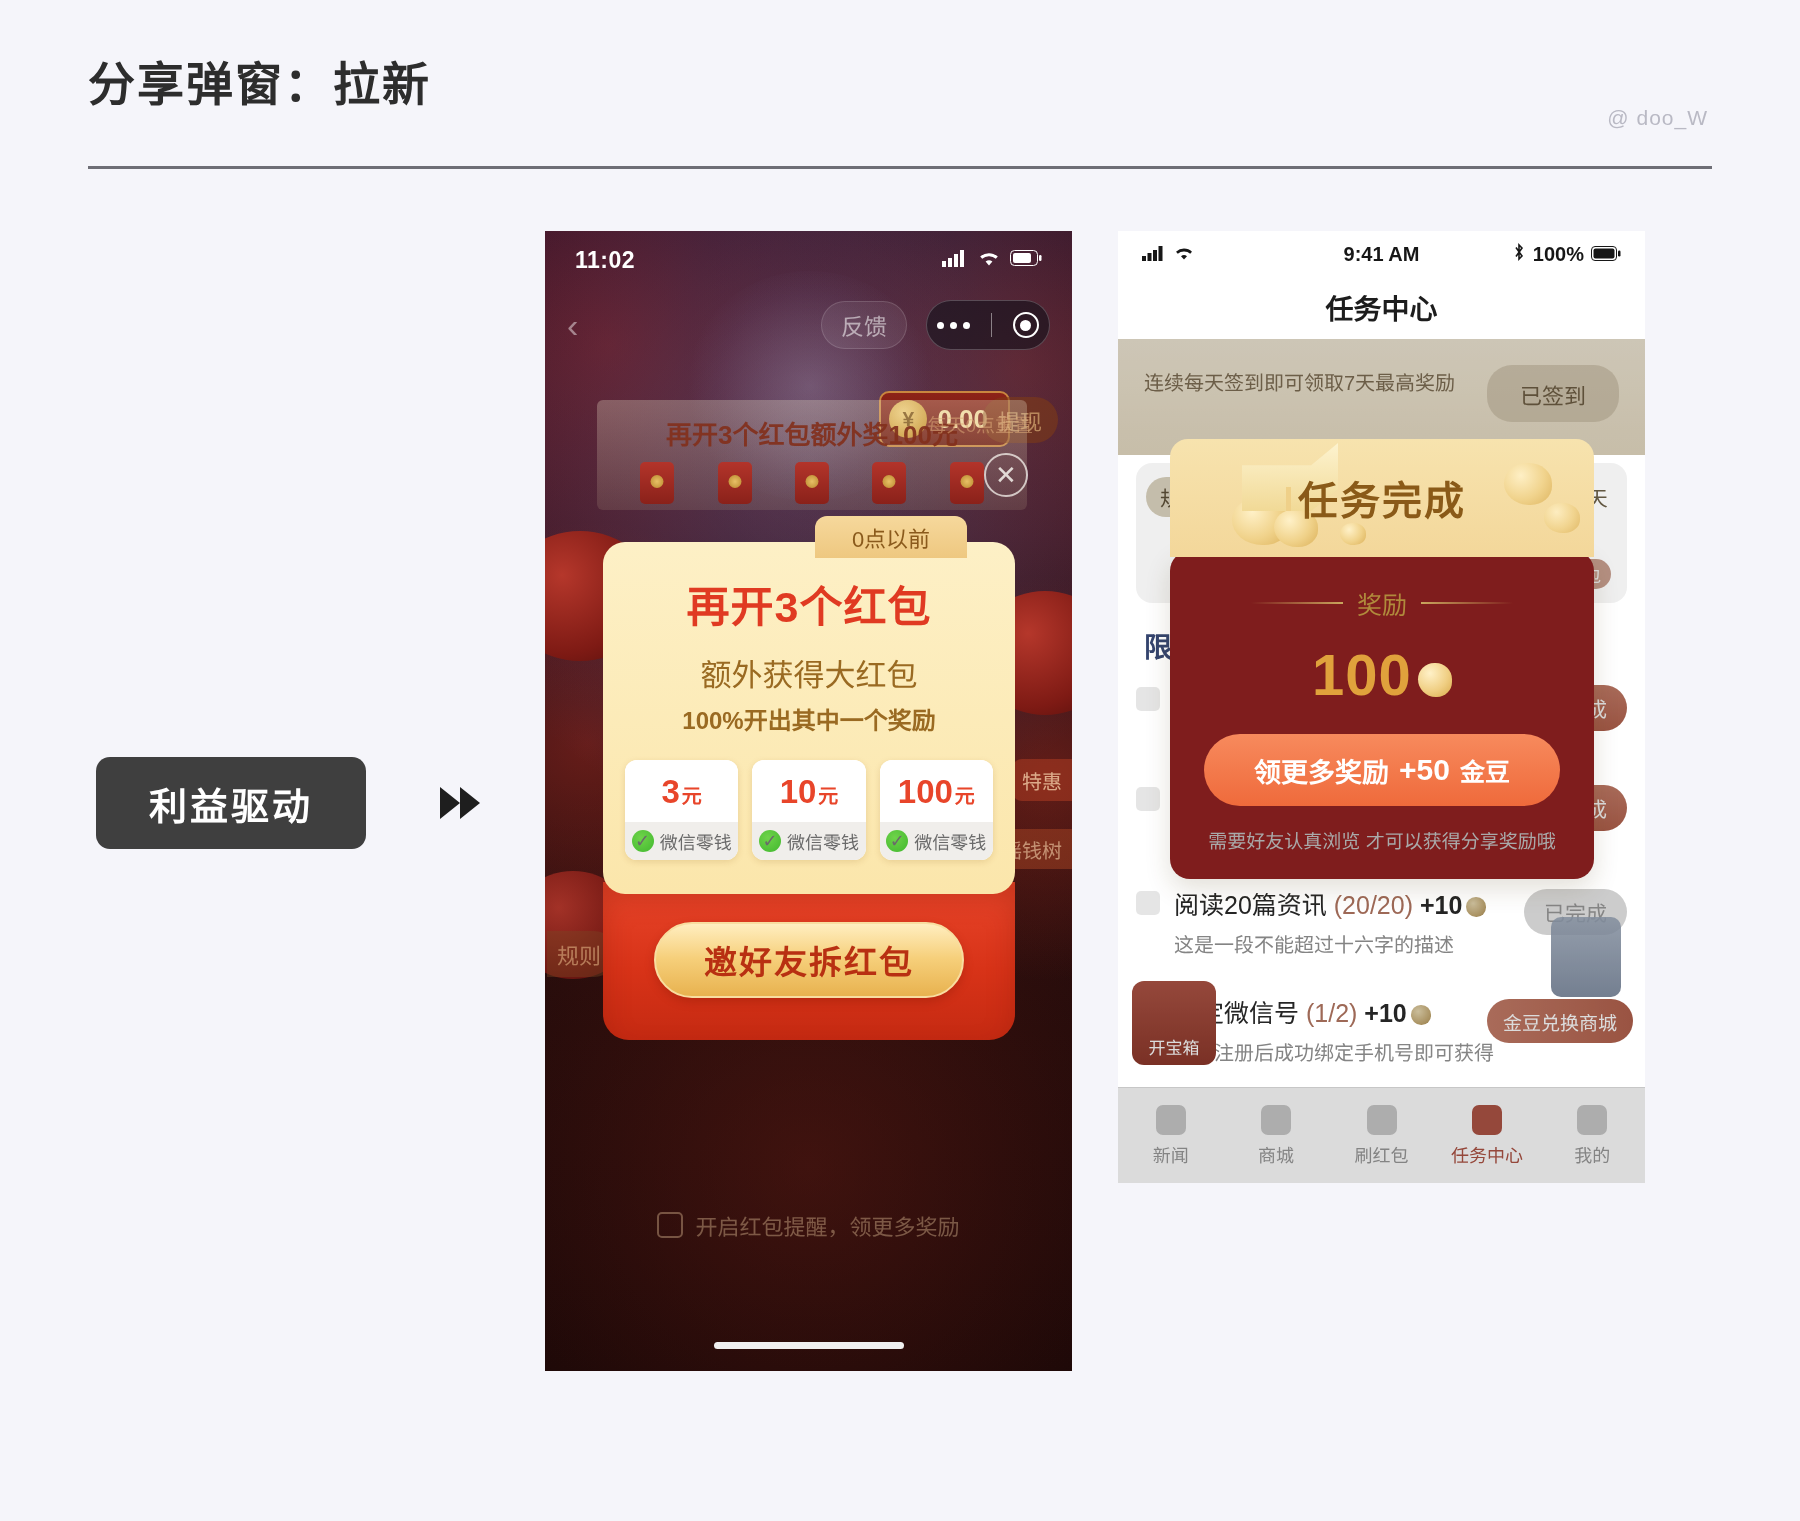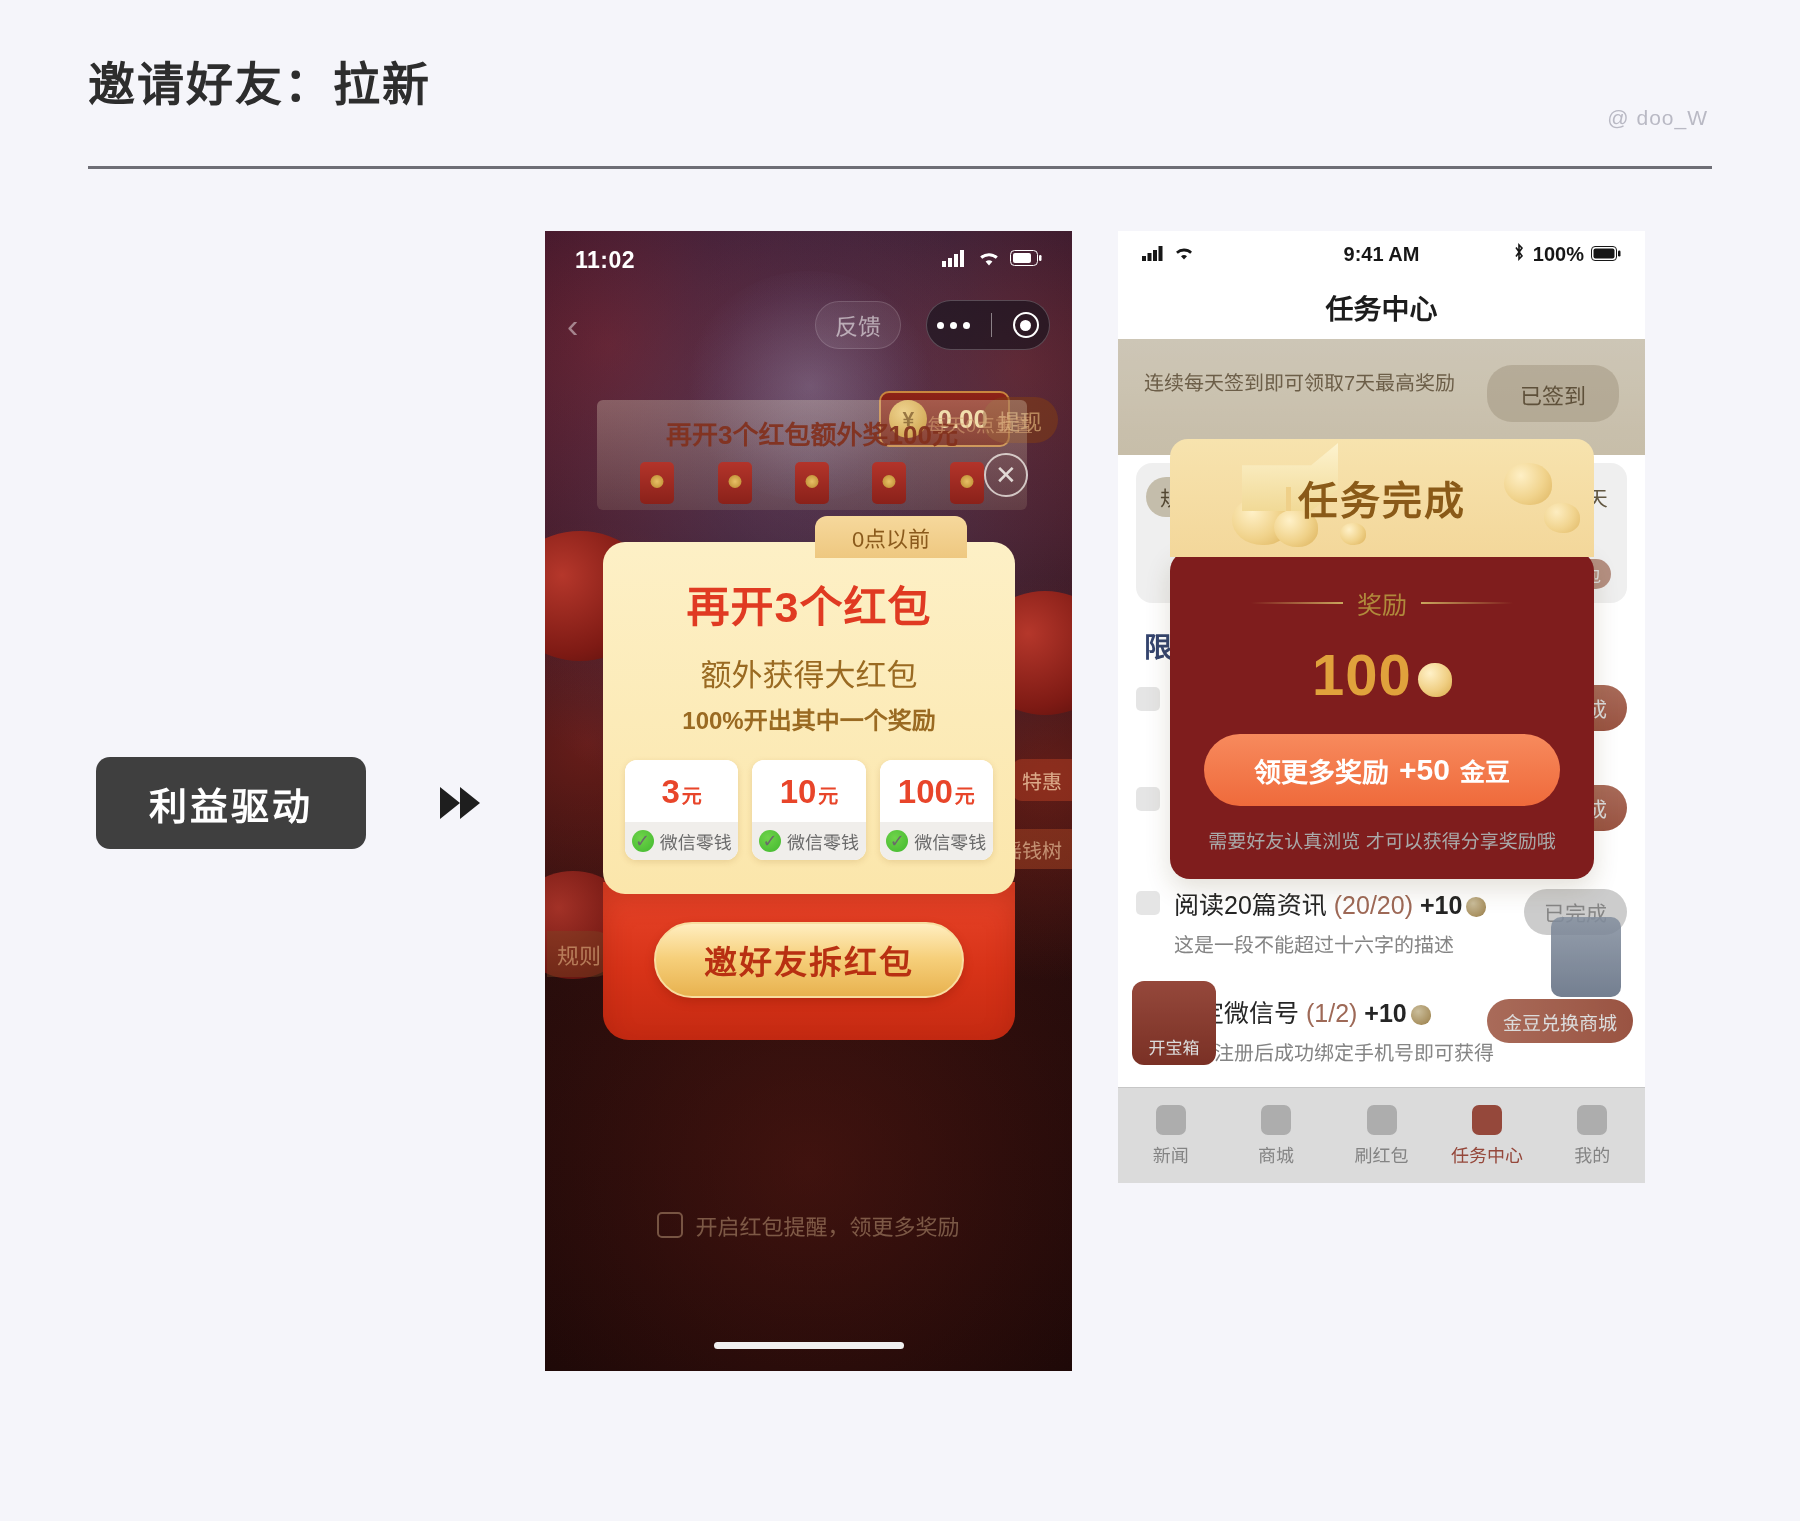--- a/index.html
+++ b/index.html
@@ -82,21 +82,21 @@
     padding: 0 30px; color: #ffffff;
   }
   .p1-time { font-size: 23px; font-weight: 700; letter-spacing: .5px; }
   .status-icons { display: flex; align-items: center; gap: 9px; }
 
   .p1-nav {
     position: absolute; left: 0; top: 58px; width: 100%; height: 72px;
     display: flex; align-items: center; padding: 0 22px;
   }
   .p1-back { color: rgba(255,255,255,0.45); font-size: 34px; line-height: 1; font-weight: 300; }
-  .p1-nav-right { margin-left: auto; display: flex; align-items: center; gap: 25px; }
+  .p1-nav-right { margin-left: auto; display: flex; align-items: center; gap: 19px; }
   .p1-feedback {
     height: 48px; min-width: 86px; padding: 0 18px; border-radius: 24px;
     background: rgba(255,255,255,0.07); border: 1px solid rgba(255,255,255,0.14);
     color: rgba(255,255,255,0.55); font-size: 23px;
     display: flex; align-items: center; justify-content: center;
   }
   .p1-capsule {
     height: 50px; width: 124px; border-radius: 25px;
     background: rgba(20,18,28,0.62); border: 1px solid rgba(255,255,255,0.22);
     display: flex; align-items: center; justify-content: space-around;
@@ -397,21 +397,21 @@
   .tc-share .s2 { font-size: 30px; font-weight:800; }
   .tc-share .s3 { font-size: 25px; font-weight:700; }
   .tc-hint { margin-top: 20px; text-align:center; font-size: 19px; color:#a9a9a9; }
 </style>
 </head>
 <body>
 
 <div class="page">
 
   <div class="header">
-    <div class="header-title">邀请好友：拉新</div>
+    <div class="header-title">分享弹窗：拉新</div>
     <div class="header-watermark">@ doo_W</div>
     <div class="header-rule"></div>
   </div>
 
   <div class="stage-label">
     <span>利益驱动</span>
   </div>
   <div class="stage-arrow">
     <svg viewBox="0 0 44 40" width="44" height="40" aria-hidden="true">
       <polygon points="2,4 22,20 2,36" fill="#1e1e1e"></polygon>

